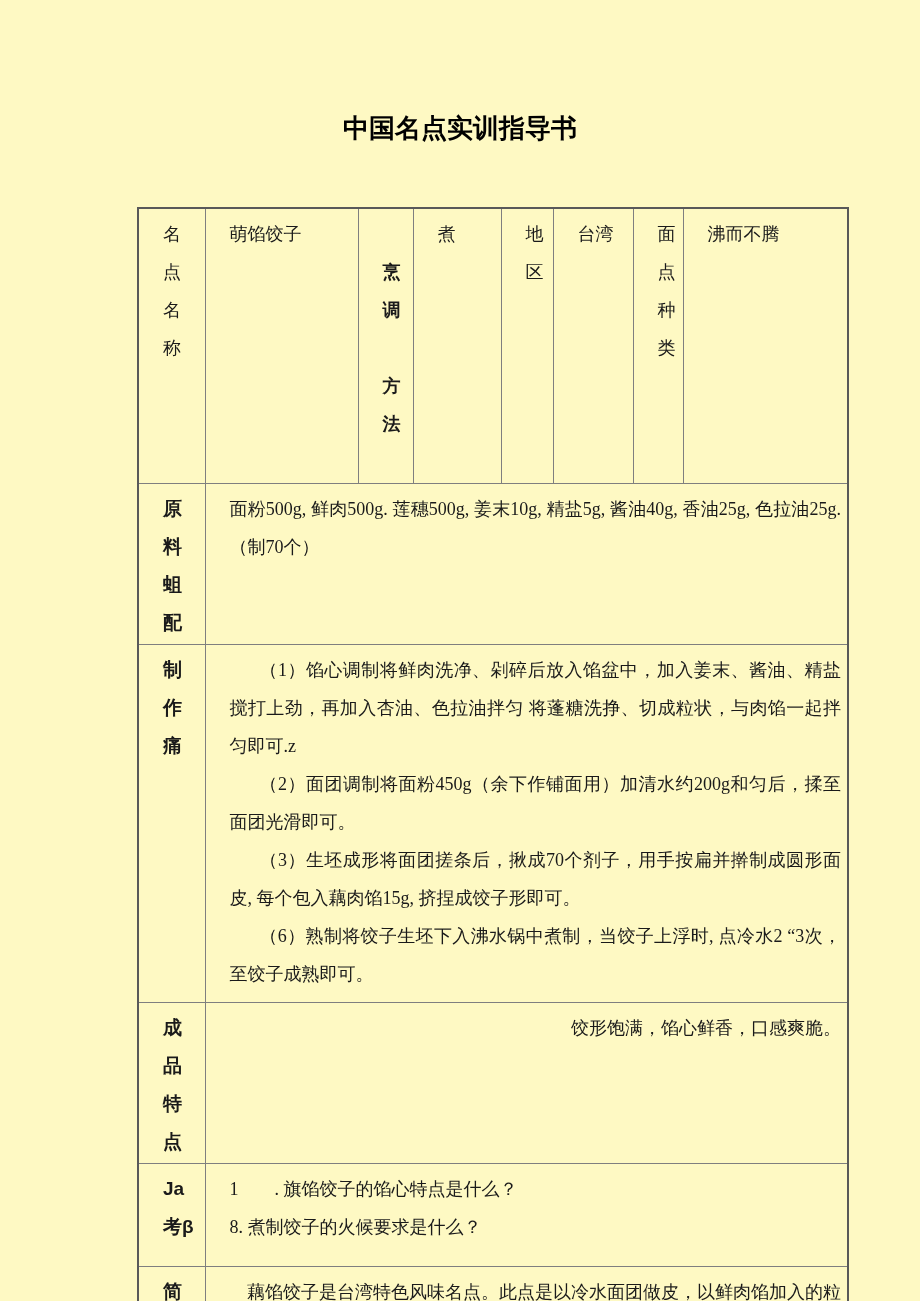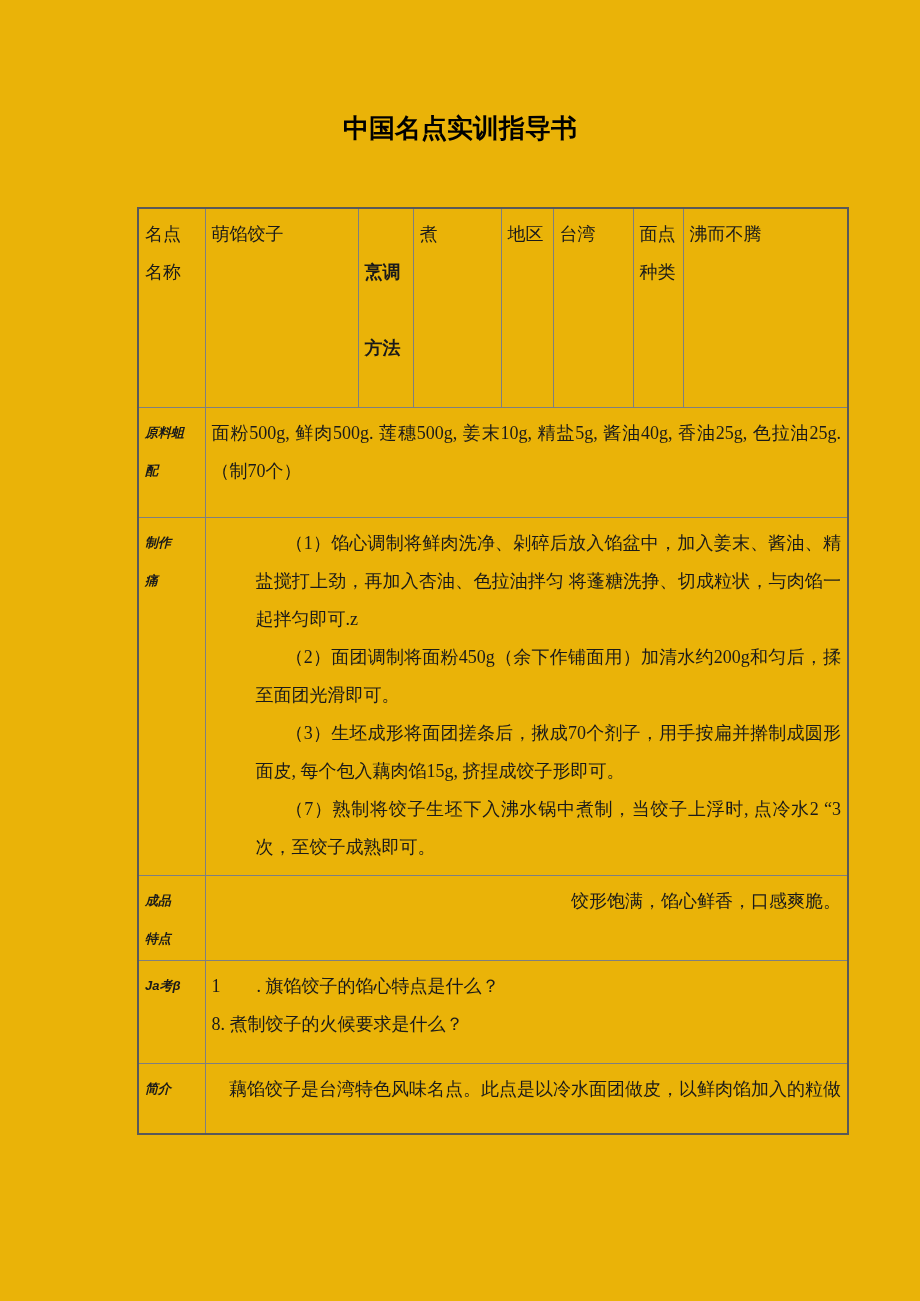--- a/index.html
+++ b/index.html
@@ -1,19 +1,19 @@
 <!DOCTYPE html>
 <html><head>
 <meta charset="utf-8">
 <style>
   html,body { margin:0; padding:0; background:#ffffff; }
   .page {
     position:relative;
     width:920px; height:1301px;
-    background:#eab308;
+    background:#fef9c3;
     overflow:hidden;
     color:#1a1a1a;
   }
   .doc-title {
     position:absolute;
     top:110px; left:0;
     width:100%;
     margin:0;
     text-align:center;
     font-family:"Liberation Sans", sans-serif;
@@ -28,60 +28,59 @@
     width:710px;
     border-collapse:collapse;
     table-layout:fixed;
     border:2px solid #595959;
     font-family:"Liberation Serif", serif;
     font-size:18px;
   }
   table.doc-table td {
     border:1px solid #7f7f7f;
     vertical-align:top;
-    padding:6px 6px 2px 6px;
+    padding:6px 6px 2px 24px;
     overflow:hidden;
     line-height:38px;
   }
   tr.r1 { height:113px; }
   tr.r2 { height:110px; }
   tr.r3 { height:358px; }
   tr.r4 { height:145px; }
   tr.r5 { height:77px; }
   tr.r6 { height:103px; }
   tr.r7 { height:70px; }
   .r1 td {
     vertical-align:middle;
     white-space:pre-line;
     line-height:40px;
   }
   .label-serif { white-space:pre-line; }
   .label-sans {
     font-family:"Liberation Sans", sans-serif;
     font-weight:bold;
-    font-size:13px;
+    font-size:19px;
     white-space:pre-line;
     line-height:40px;
-    font-style:italic;
   }
   .cook-top {
     font-family:"Liberation Sans", sans-serif;
     font-weight:bold;
     display:block;
   }
   .cook-bottom { display:block;font-weight:bold; }
   td.pad-mid { padding-top:70px; }
   td.pad-32 { padding-top:32px; }
   td.pad-14 { padding-top:14px; }
   p.para {
     margin:0;
     line-height:38px;
     text-align:justify;
   }
-  p.indent { text-indent:30px;margin-left:44px; }
+  p.indent { text-indent:30px; }
   p.prewrap { white-space:pre-wrap; text-align:left; }
   p.plain { text-align:right; }
 </style>
 </head>
 <body>
 
 <div class="page">
 
   <h1 class="doc-title">中国名点实训指导书</h1>
 
@@ -122,21 +121,21 @@
       </td>
     </tr>
 
     <tr class="r3">
       <td class="label-sans pad-mid">制作
 痛</td>
       <td colspan="7">
         <p class="para indent">（1）馅心调制将鲜肉洗净、剁碎后放入馅盆中，加入姜末、酱油、精盐搅打上劲，再加入杏油、色拉油拌匀 将蓬糖洗挣、切成粒状，与肉馅一起拌匀即可.z</p>
         <p class="para indent">（2）面团调制将面粉450g（余下作铺面用）加清水约200g和匀后，揉至面团光滑即可。</p>
         <p class="para indent">（3）生坯成形将面团搓条后，揪成70个剂子，用手按扁并擀制成圆形面皮, 每个包入藕肉馅15g, 挤捏成饺子形即可。</p>
-        <p class="para indent">（7）熟制将饺子生坯下入沸水锅中煮制，当饺子上浮时, 点冷水2 “3次，至饺子成熟即可。</p>
+        <p class="para indent">（6）熟制将饺子生坯下入沸水锅中煮制，当饺子上浮时, 点冷水2 “3次，至饺子成熟即可。</p>
       </td>
     </tr>
 
 
     <tr class="r5">
       <td class="label-sans">成品
 特点</td>
       <td colspan="7">
         <p class="para plain">饺形饱满，馅心鲜香，口感爽脆。</p>
       </td>

